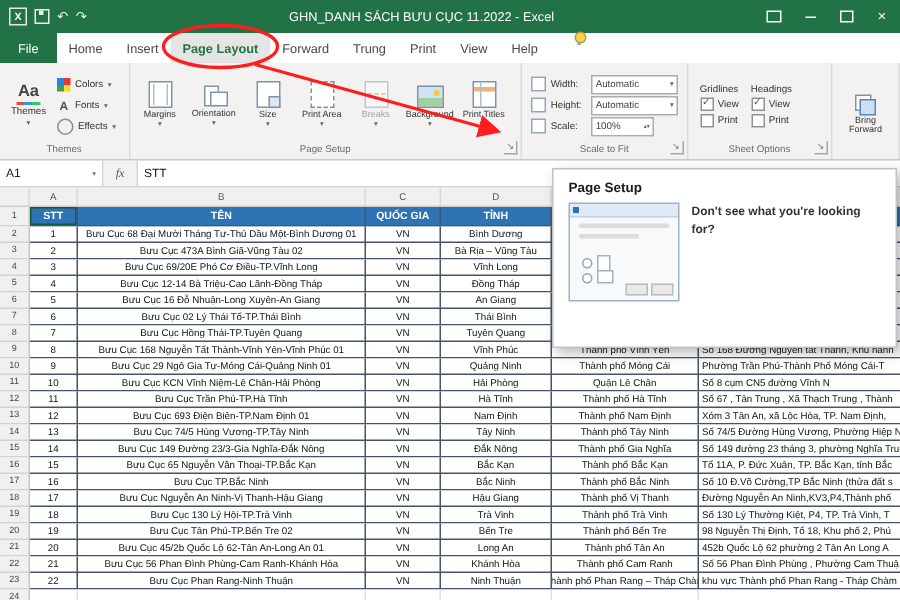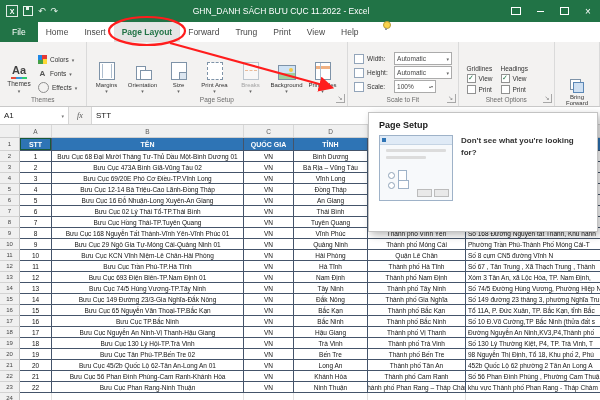--- a/index.html
+++ b/index.html
@@ -25,21 +25,21 @@
   .tab{padding:0 8px;line-height:20px;color:#474747}
   .tab.file{background:#217346;color:#fff;padding:0 12px}
   .tab.active{color:#217346;font-weight:bold;background:#e5e5e5;box-shadow:inset 0 0 0 1px #e2e2e2}
   .tellme{display:flex;align-items:center;gap:4px;margin-left:16px;color:#666}
   .bulb{width:6px;height:6px;border-radius:50%;background:#fbd34d;border:1px solid #b99b35;position:relative;top:-1px}
   .bulb::after{content:"";position:absolute;left:1px;top:6px;width:2px;height:2px;background:#9a9a9a}
   
   .ribbon{height:64px;background:#f3f2f1;border-bottom:1px solid #c9c9c9;display:flex;position:relative}
   .rgroup{position:relative;border-right:1px solid #dadada;display:flex;flex-direction:column}
   .g-themes{width:86px}.g-pagesetup{width:262px}.g-scale{width:110px}.g-sheetopts{width:96px}.g-arrange{flex:1}
-  .gcontent{flex:1;display:flex;align-items:flex-end;padding:2px 2px 0}
+  .gcontent{flex:1;display:flex;align-items:center;padding:2px 2px 0}
   .glabel{height:12px;line-height:11px;text-align:center;font-size:6.5px;color:#6b6b6b}
   .launcher{position:absolute;right:2px;bottom:3px;width:8px;height:8px;color:#777;font-size:6px;line-height:8px;
             text-align:center;border-right:1px solid #a7a7a7;border-bottom:1px solid #a7a7a7}
   
   .themesmain{width:34px;display:flex;flex-direction:column;align-items:center;gap:1px;font-size:6.5px;color:#333;padding-top:3px}
   .aa{font-weight:bold;font-size:11px;line-height:11px;color:#444}
   .aastrip{width:16px;height:2px;background:linear-gradient(90deg,#e74c3c 33%,#3498db 33% 66%,#2ecc71 66%)}
   .smallcol{display:flex;flex-direction:column;gap:1px;padding-top:3px}
   .smallbtn{display:flex;align-items:center;gap:3px;font-size:6.5px;color:#333;height:13px;padding:0 2px}
   .sicon{width:9px;height:9px;display:inline-block;flex:none}

